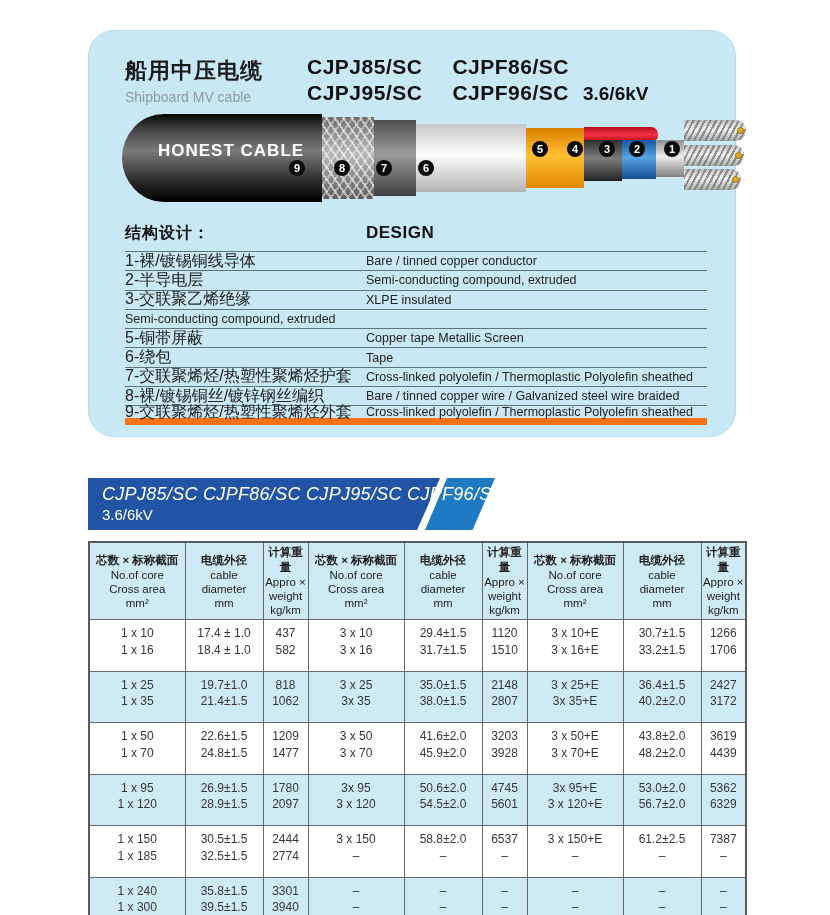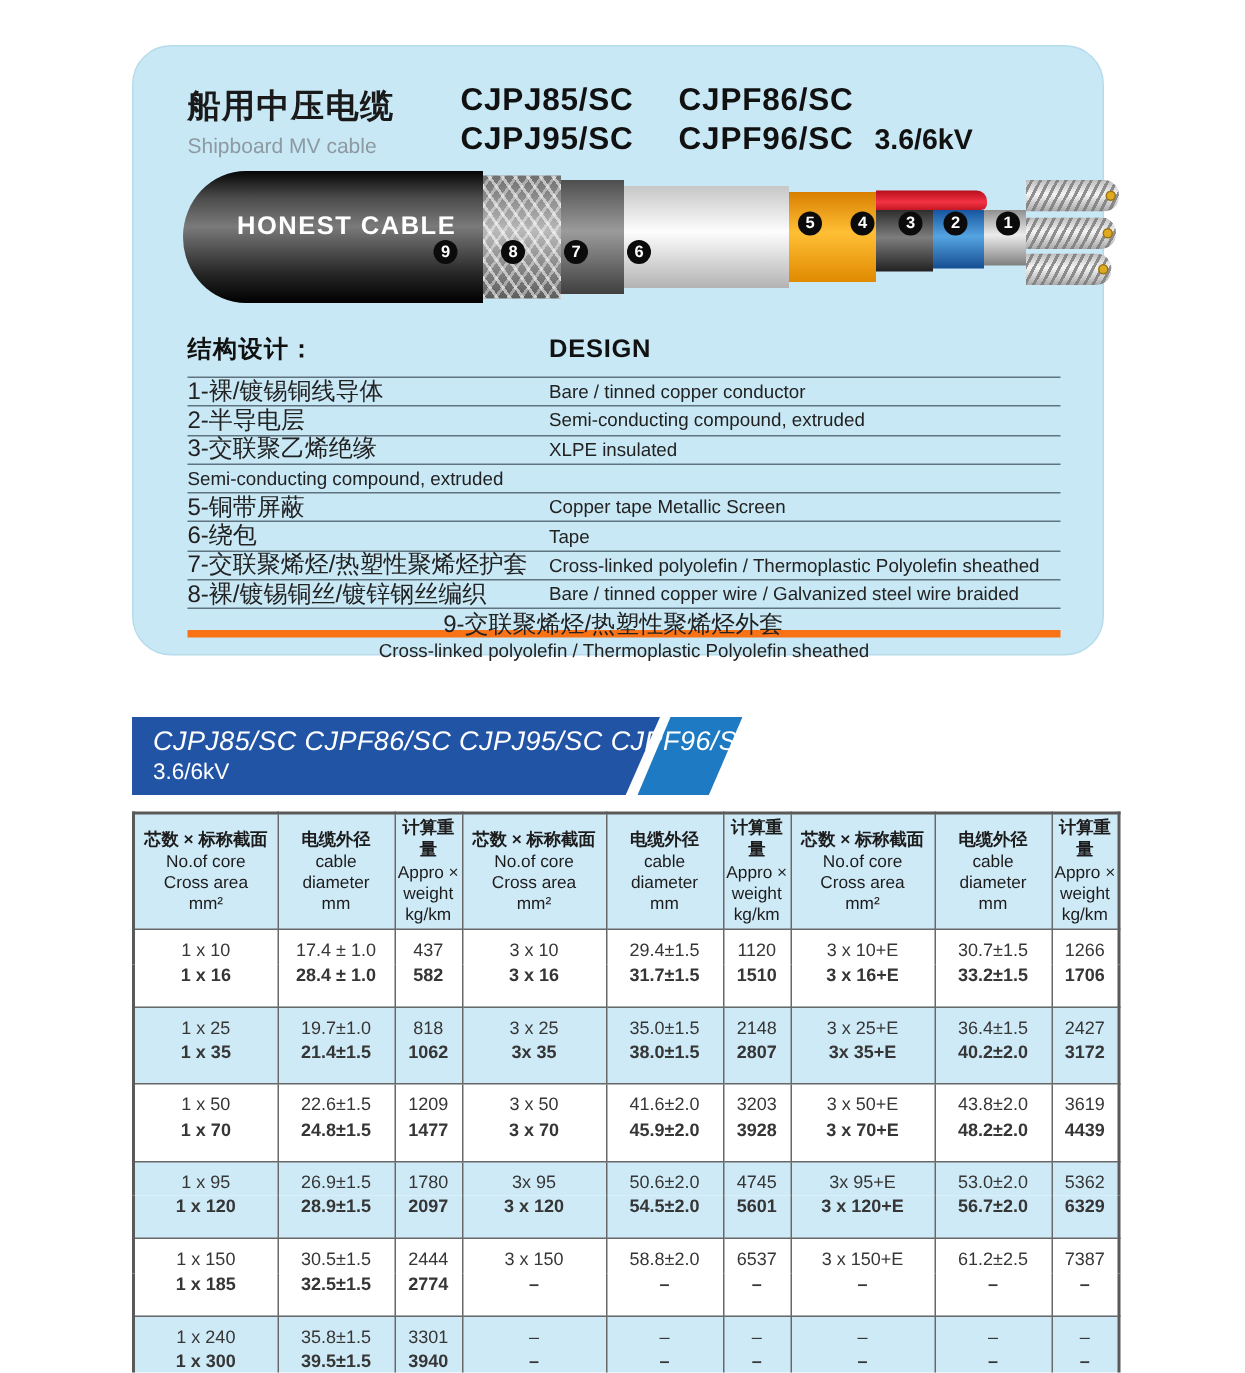--- a/index.html
+++ b/index.html
@@ -57,21 +57,21 @@
   .badge { position:absolute; width:16px; height:16px; border-radius:50%;
     background:#0b0b0b; color:#fff; font-size:11px; font-weight:bold;
     line-height:16px; text-align:center; }
 
   
   .design { position:absolute; left:36px; top:192px; width:582px; }
   .design-titles { display:flex; margin-bottom:7px; }
   .design-title-zh { width:241px; font-size:16px; font-weight:bold; letter-spacing:1px; color:#111; }
   .design-title-en { font-size:17px; font-weight:bold; letter-spacing:0.5px; color:#111; }
   .design-row { display:flex; border-top:1px solid #5f7480; height:19.3px; align-items:center; }
-  .design-row:last-child { border-bottom:5px solid #f97316;flex-direction:column; }
+  .design-row:last-child { border-bottom:7px solid #f97316; }
   .design-row .zh { width:241px; font-size:16px; color:#222; }
   .design-row .en { font-size:12.5px; color:#222; }
 
   
   .banner { position:absolute; left:88px; top:478px; width:460px; height:52px; }
   .banner-dark { position:absolute; left:0; top:0; width:440px; height:52px;
     background:#2254a6; clip-path:polygon(0 0, 80% 0, 74.8% 100%, 0 100%); }
   .banner-light { position:absolute; left:0; top:0; width:440px; height:52px;
     background:#1e7ac2; clip-path:polygon(81.6% 0, 92.5% 0, 87.4% 100%, 76.6% 100%); }
   .banner-text { position:absolute; left:14px; top:6px; color:#fff; }
@@ -84,21 +84,21 @@
   table.spec th, table.spec td { border:1px solid #686868; }
   table.spec { border:2px solid #5a5a5a; }
   th.h { background:#cfeaf7; height:68px; vertical-align:middle;
     font-weight:normal; padding:2px 0; }
   th.h .hz { font-size:11.5px; font-weight:bold; color:#1c1c1c; line-height:15px; }
   th.h .he { font-size:11.5px; color:#1c1c1c; line-height:14px; }
   td { text-align:center; font-size:12px; color:#363636; height:23px; padding:0 2px; }
   tr.shaded td { background:#cfeaf7; }
   tr.plain td { background:#ffffff; }
   tr.first td { border-bottom:none; padding-top:4px; }
-  tr.last td  { border-top:none; padding-bottom:14px;font-weight:bold; }
+  tr.last td  { border-top:none; padding-bottom:14px; }
   .c0 { width:96px; } .c1 { width:78px; } .c2 { width:45px; }
 </style>
 </head>
 <body>
 
 <div class="card">
 
   <div class="card-header">
     <div class="title-block">
       <div class="title-zh">船用中压电缆</div>
@@ -265,21 +265,21 @@
         <td class="c2">437</td>
         <td class="c0">3 x 10</td>
         <td class="c1">29.4±1.5</td>
         <td class="c2">1120</td>
         <td class="c0">3 x 10+E</td>
         <td class="c1">30.7±1.5</td>
         <td class="c2">1266</td>
       </tr>
       <tr class="plain last">
         <td class="c0">1 x 16</td>
-        <td class="c1">28.4 ± 1.0</td>
+        <td class="c1">18.4 ± 1.0</td>
         <td class="c2">582</td>
         <td class="c0">3 x 16</td>
         <td class="c1">31.7±1.5</td>
         <td class="c2">1510</td>
         <td class="c0">3 x 16+E</td>
         <td class="c1">33.2±1.5</td>
         <td class="c2">1706</td>
       </tr>
       <tr class="shaded first">
         <td class="c0">1 x 25</td>

